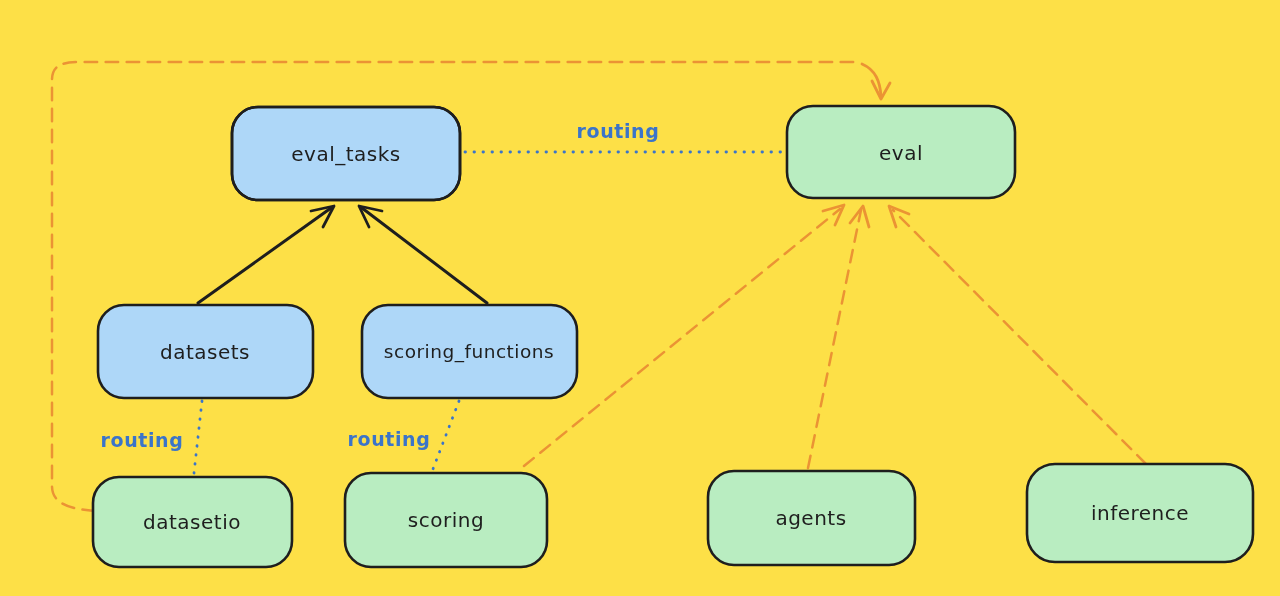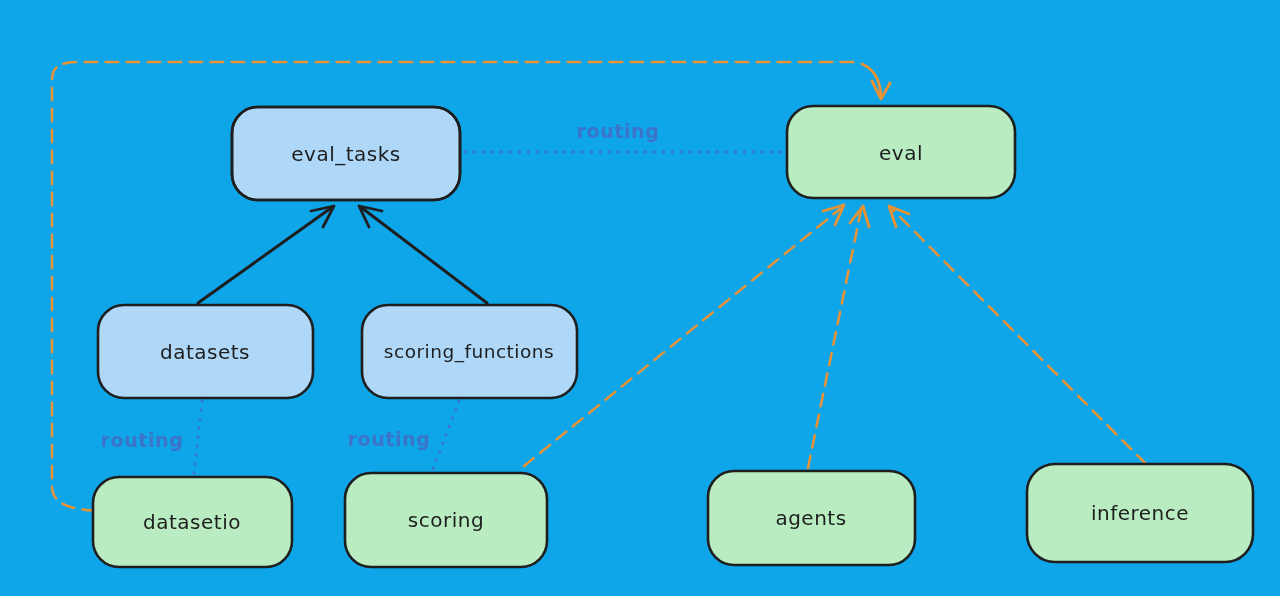--- a/index.html
+++ b/index.html
@@ -5,21 +5,21 @@
   html, body {
     margin: 0;
     padding: 0;
     background: #ffffff;
     font-family: "DejaVu Sans", "Liberation Sans", sans-serif;
   }
   .canvas {
     position: relative;
     width: 1280px;
     height: 596px;
-    background: #0ea5e9;
+    background: #fde047;
     overflow: hidden;
   }
   svg { display: block; }
   .node-rect {
     stroke-width: 2.6;
   }
   .node-label {
     font-size: 20px;
     font-family: "DejaVu Sans", "Liberation Sans", sans-serif;
     letter-spacing: 0.5px;

